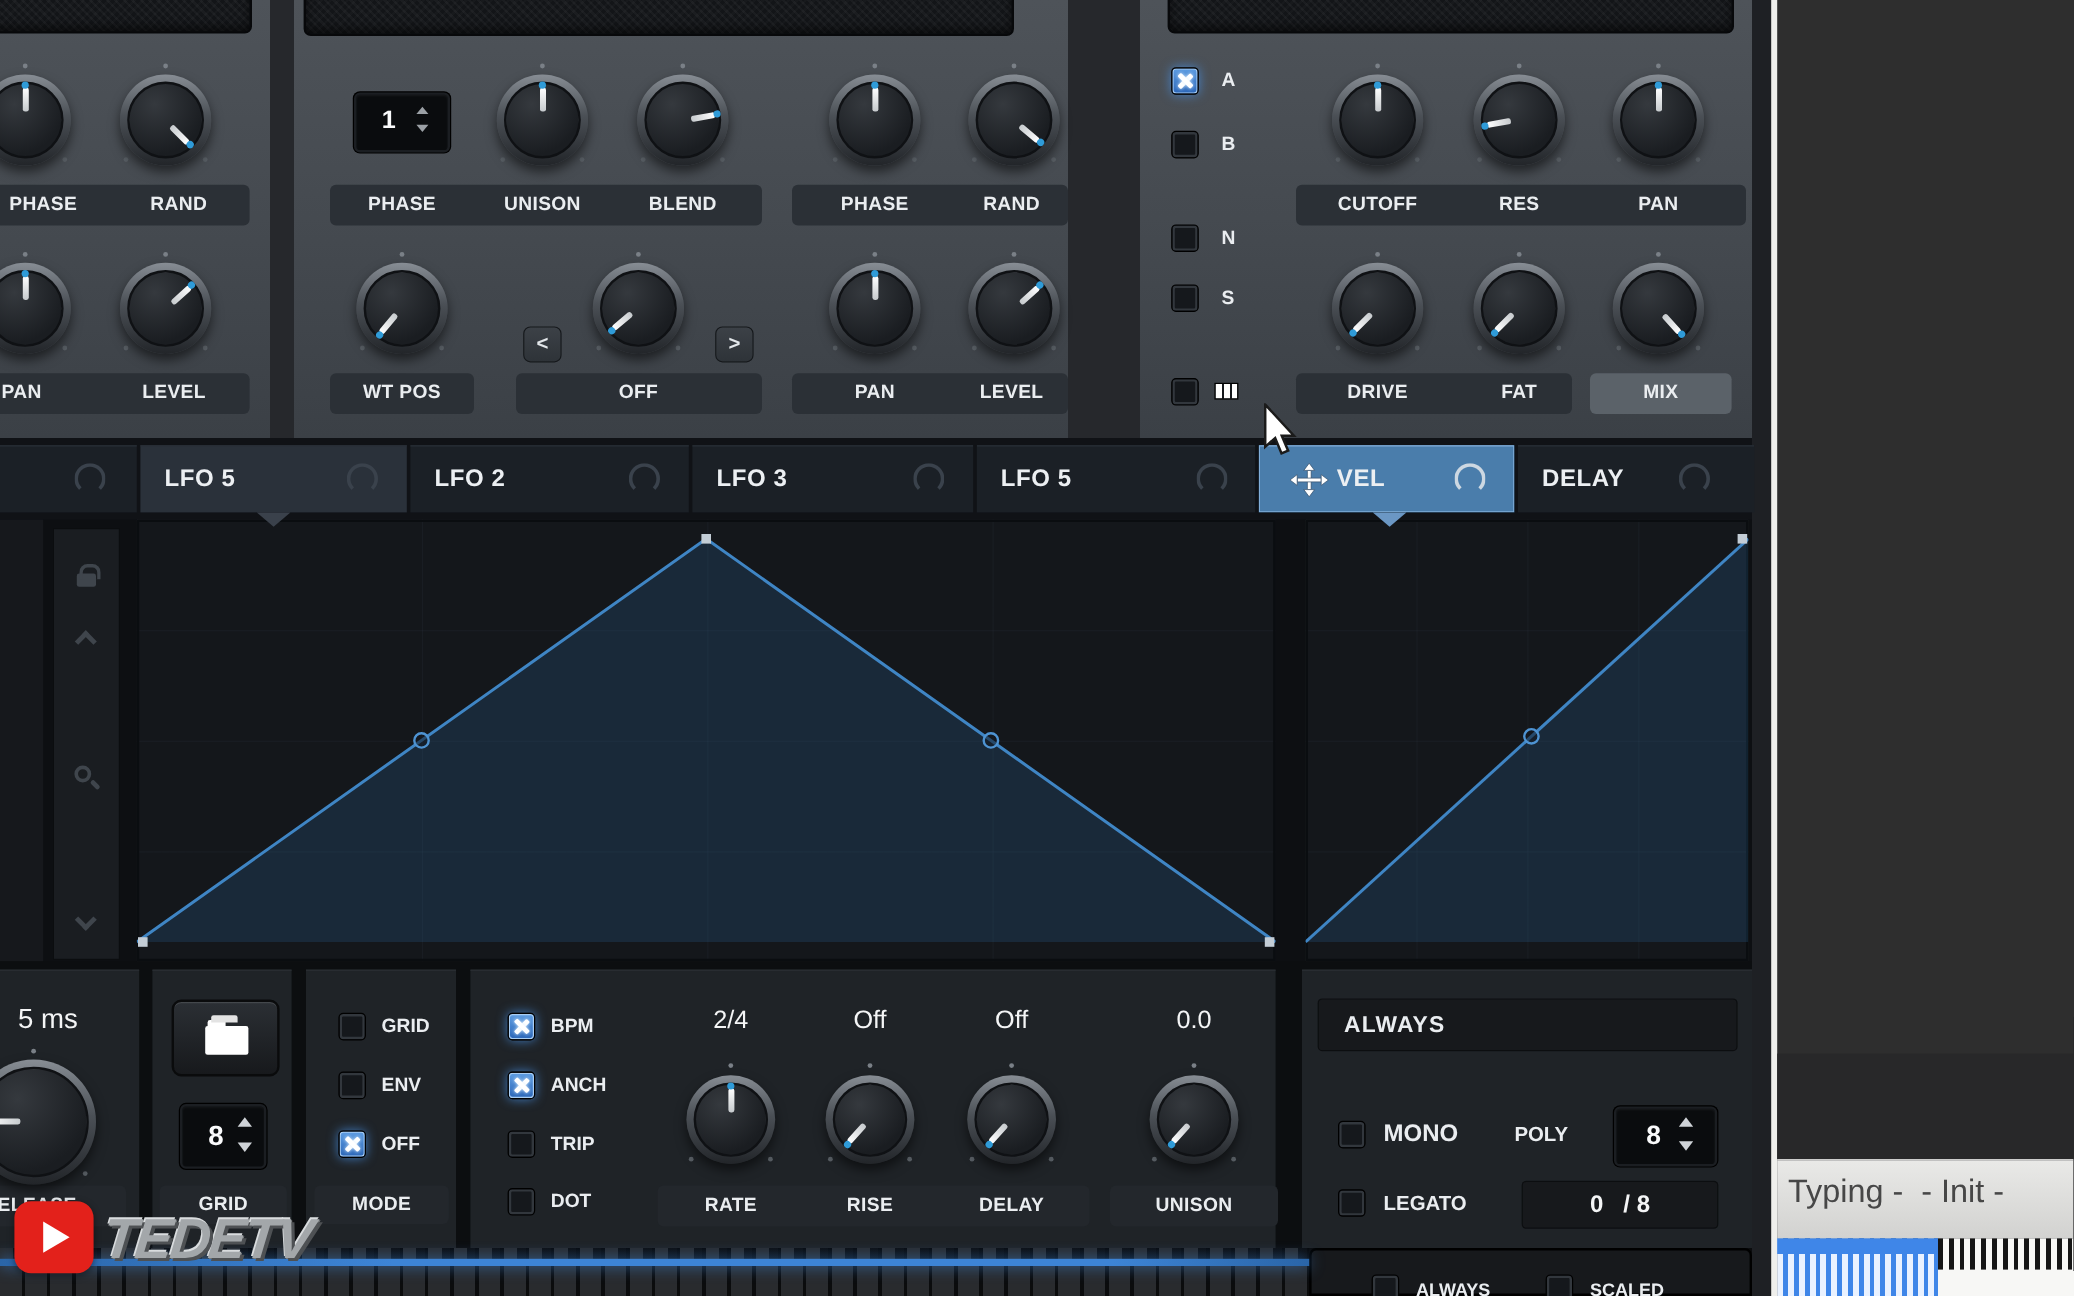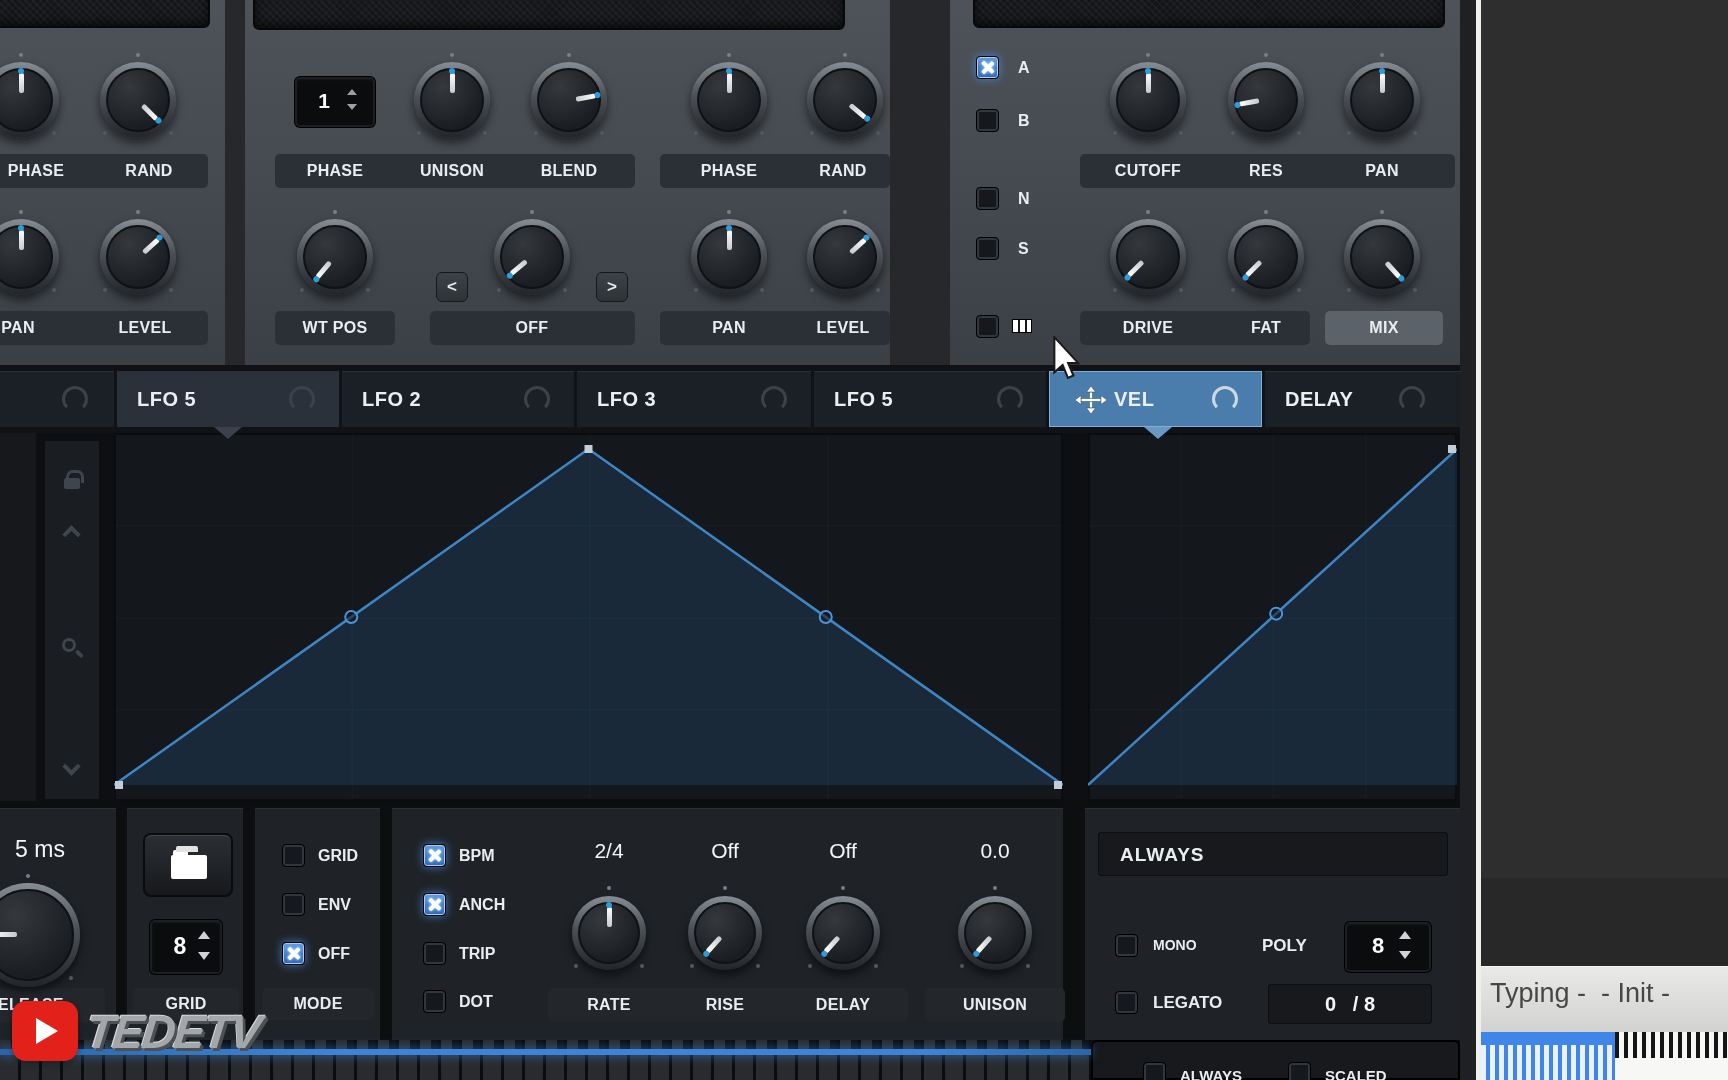--- a/index.html
+++ b/index.html
@@ -504,21 +504,21 @@
   <div class="strip dk" style="left:548px;top:988px;width:360px"></div>
   <span class="lt" style="left:609px;top:995px">RATE</span>
   <span class="lt" style="left:725px;top:995px">RISE</span>
   <span class="lt" style="left:843px;top:995px">DELAY</span>
   <div class="strip dk" style="left:925px;top:988px;width:140px"></div>
   <span class="lt" style="left:995px;top:995px">UNISON</span>
 
   <div class="vhead" style="left:1098px;top:832px;width:350px;height:44px"></div>
   <span class="cl" style="left:1120px;top:843px;font-size:19px;letter-spacing:1px">ALWAYS</span>
   <span class="cb" style="left:1115px;top:934px"></span>
-  <span class="cl" style="left:1153px;top:934px;font-size:14px">MONO</span>
+  <span class="cl" style="left:1153px;top:934px;font-size:20px">MONO</span>
   <span class="cl" style="left:1262px;top:934px;font-size:17px">POLY</span>
   <div class="sbox" style="left:1345px;top:922px;width:86px;height:50px"></div>
   <span class="sval" style="left:1378px;top:933px;font-size:22px">8</span>
   <span class="sarr u" style="left:1399px;top:931px"></span>
   <span class="sarr d" style="left:1399px;top:951px"></span>
   <span class="cb" style="left:1115px;top:991px"></span>
   <span class="cl" style="left:1153px;top:991px;font-size:17px">LEGATO</span>
   <div class="vhead" style="left:1268px;top:984px;width:164px;height:40px"></div>
   <span class="val counter" style="left:1350px;top:991px;font-size:20px;font-weight:bold">0   / 8</span>
 

